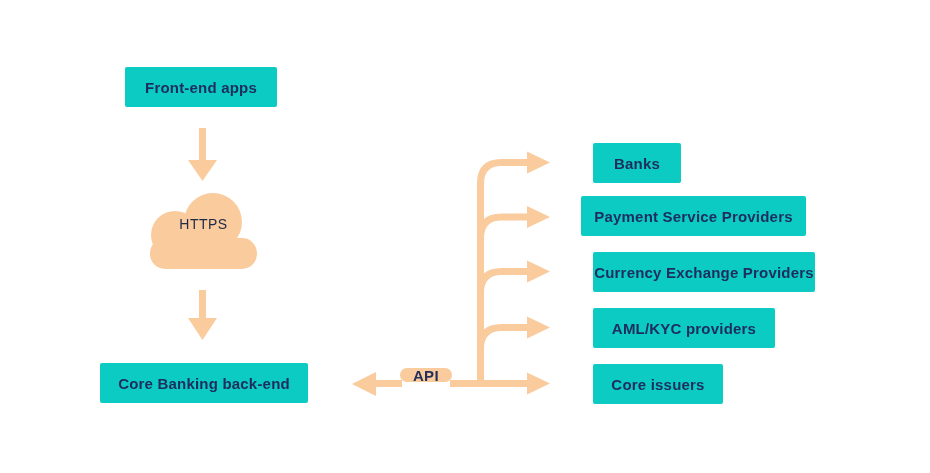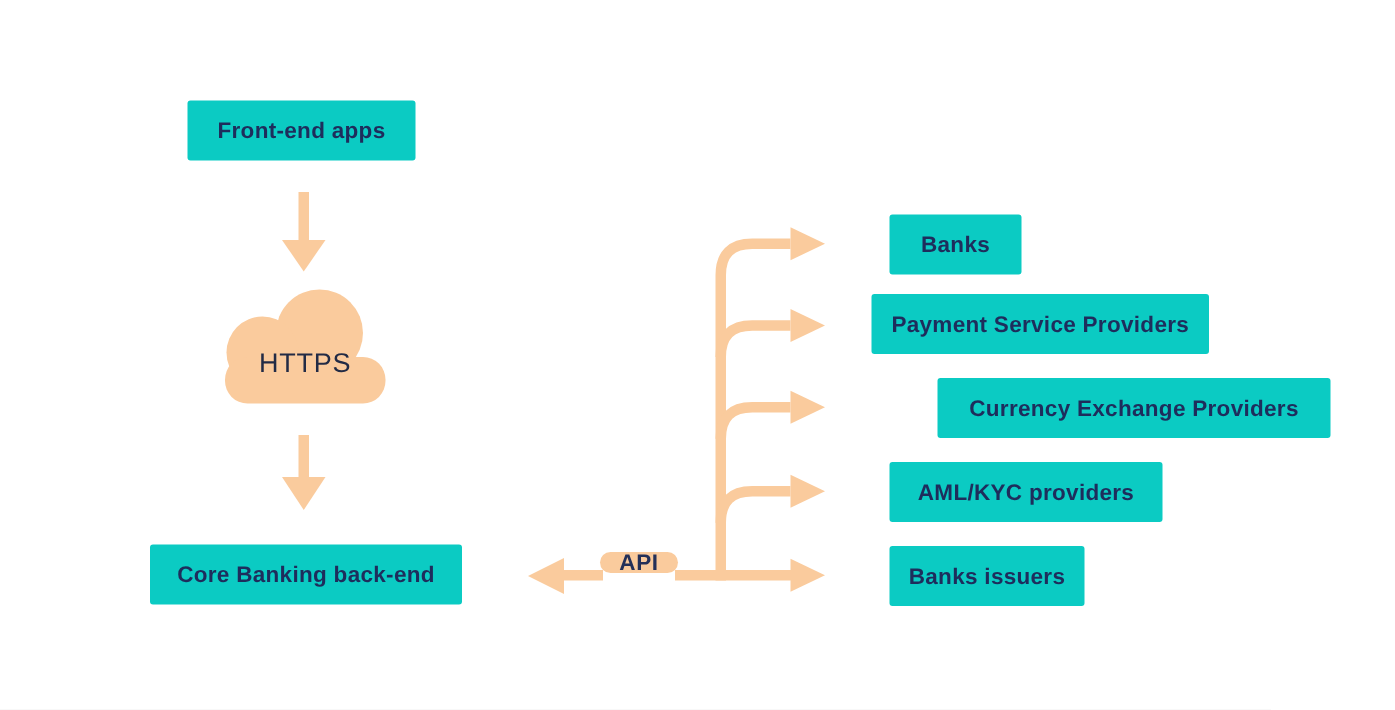--- a/index.html
+++ b/index.html
@@ -30,23 +30,23 @@
   .api-box{
     position:absolute;
     left:400px;top:368px;width:52px;height:14px;
     background:var(--peach);
     border-radius:11px;
     display:flex;align-items:center;justify-content:center;
     color:#243058;font-size:15px;font-weight:600;letter-spacing:.4px;
   }
   .cloud-label{
     position:absolute;
-    left:150px;top:231px;width:107px;height:22px;
+    left:150px;top:213px;width:107px;height:22px;
     display:flex;align-items:center;justify-content:center;
-    color:#222b45;font-size:18px;font-weight:500;letter-spacing:.5px;
+    color:#222b45;font-size:14px;font-weight:500;letter-spacing:.5px;
   }
   svg{position:absolute;left:0;top:0;}
   .connector{stroke:var(--peach);stroke-width:7;fill:none;}
   .fillpeach{fill:var(--peach);}
 </style>
 </head>
 <body>
 
 <div id="canvas">
 
@@ -104,19 +104,19 @@
   <div class="cloud-label">HTTPS</div>
 
   <div class="pill" style="left:100px;top:363px;width:208px;height:40px;">Core Banking back-end</div>
 
   <div class="api-box">API</div>
 
   <div class="pill" style="left:593px;top:143px;width:88px;height:40px;">Banks</div>
 
   <div class="pill" style="left:581px;top:196px;width:225px;height:40px;">Payment Service Providers</div>
 
-  <div class="pill" style="left:625px;top:252px;width:262px;height:40px;">Currency Exchange Providers</div>
+  <div class="pill" style="left:593px;top:252px;width:222px;height:40px;">Currency Exchange Providers</div>
 
   <div class="pill" style="left:593px;top:308px;width:182px;height:40px;">AML/KYC providers</div>
 
-  <div class="pill" style="left:593px;top:364px;width:130px;height:40px;">Banks issuers</div>
+  <div class="pill" style="left:593px;top:364px;width:130px;height:40px;">Core issuers</div>
 
 </div>
 
 </body></html>

